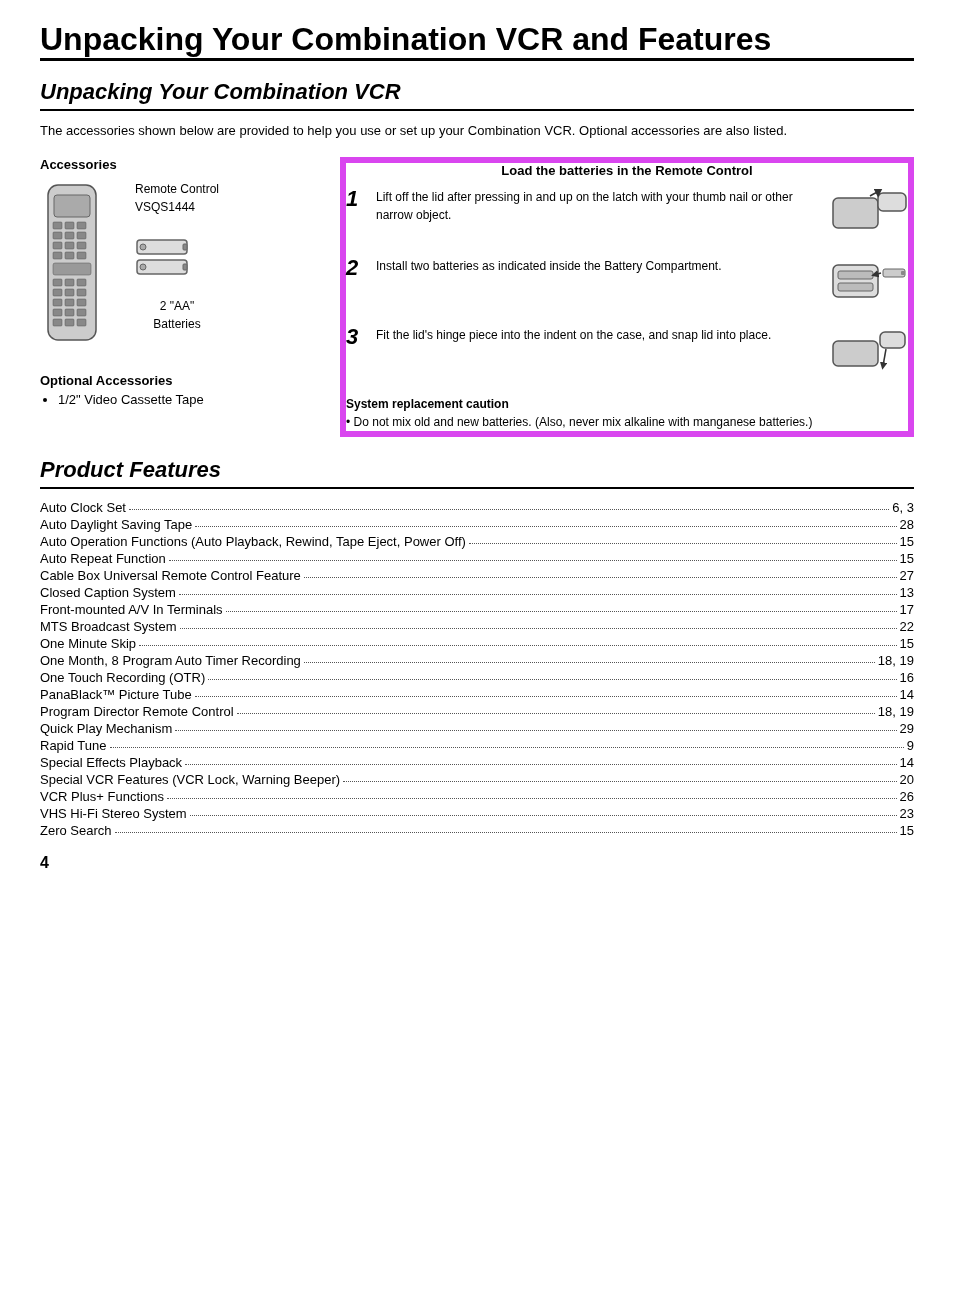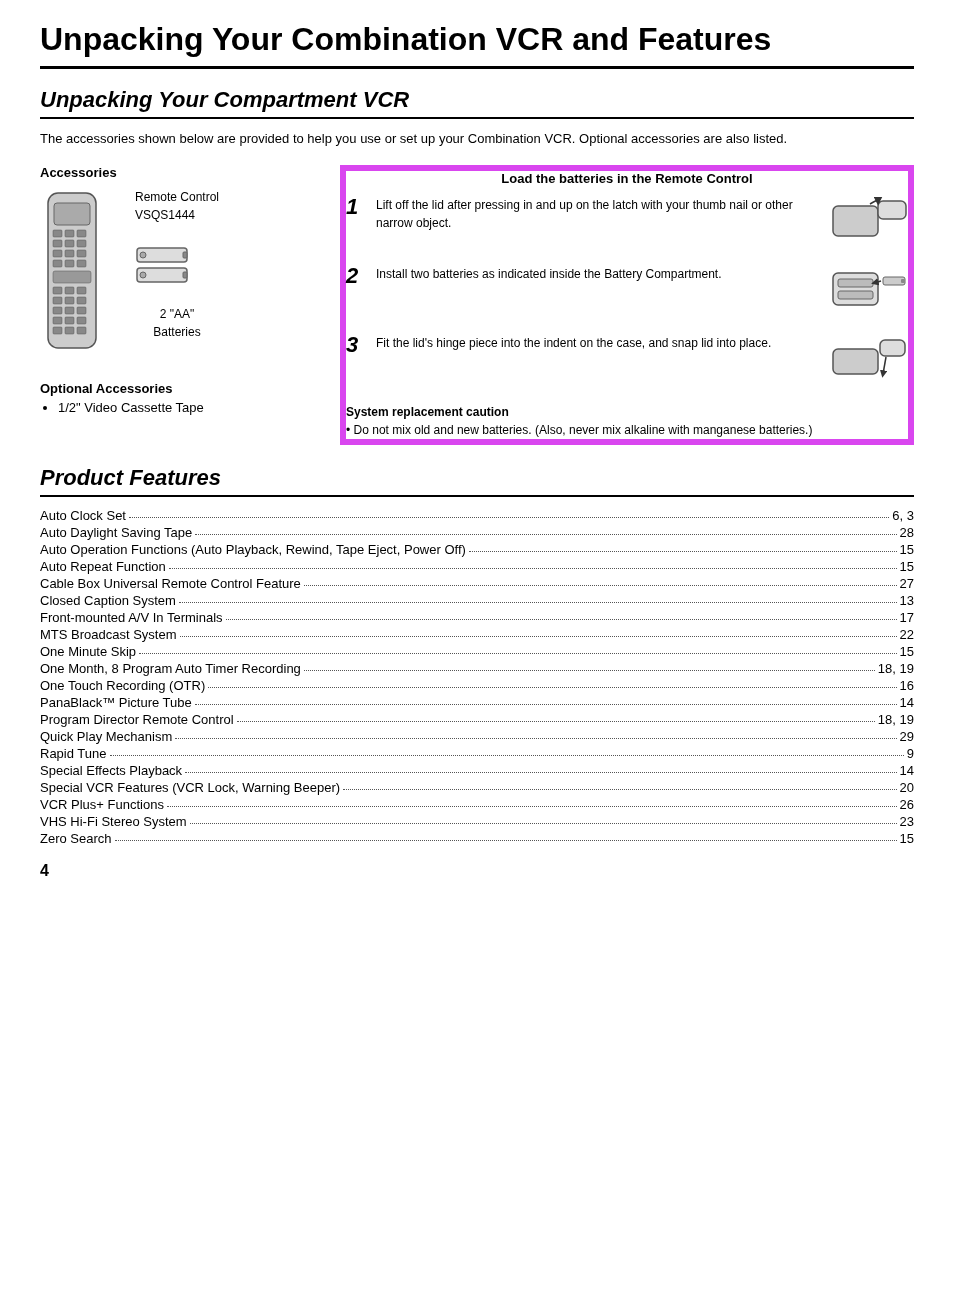--- a/index.html
+++ b/index.html
@@ -12,21 +12,20 @@
       padding: 20px 40px 20px 40px;
     }
 
     
     .main-title {
       font-size: 32px;
       font-weight: bold;
       line-height: 1.2;
       margin-bottom: 8px;
       border-bottom: 3px solid #000;
-      padding-bottom: 8px;
     }
 
     
     .section-title {
       font-size: 22px;
       font-style: italic;
       font-weight: bold;
       margin: 18px 0 10px 0;
       border-bottom: 2px solid #000;
       padding-bottom: 4px;
@@ -180,21 +179,21 @@
       font-size: 16px;
       font-weight: bold;
       margin-top: 16px;
     }
   </style>
 </head>
 <body>
 
 <h1 class="main-title">Unpacking Your Combination VCR and Features</h1>
 
-<h2 class="section-title">Unpacking Your Compartment VCR</h2>
+<h2 class="section-title">Unpacking Your Combination VCR</h2>
 
 <p class="intro-text">The accessories shown below are provided to help you use or set up your Combination VCR. Optional accessories are also listed.</p>
 
 <div class="unpacking-layout">
 
   <div class="left-col">
     <div class="accessories-label">Accessories</div>
 
     <div class="remote-img">
 

